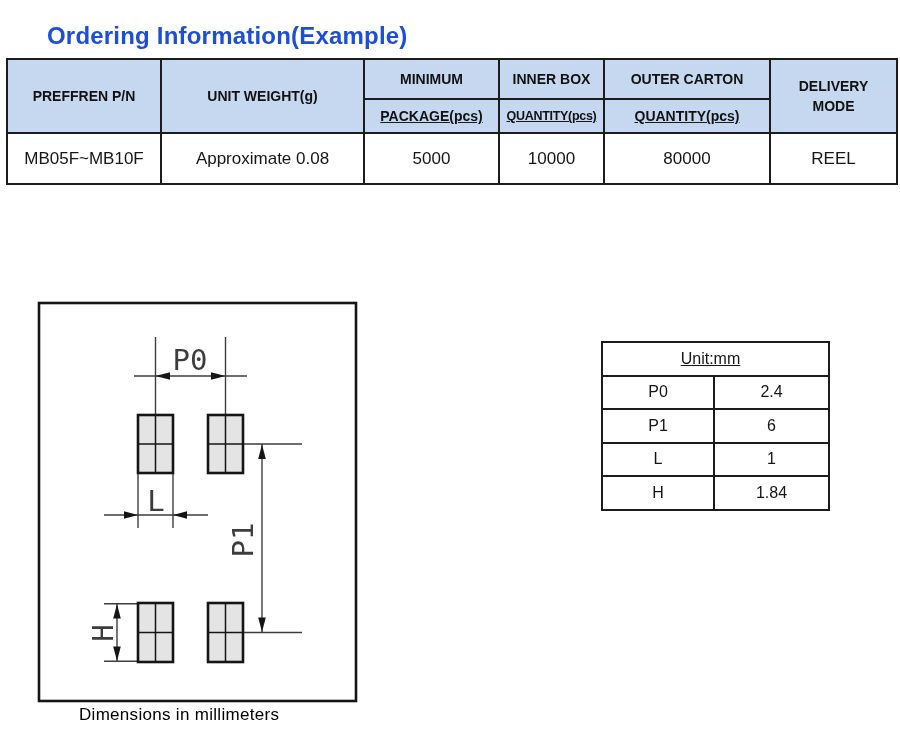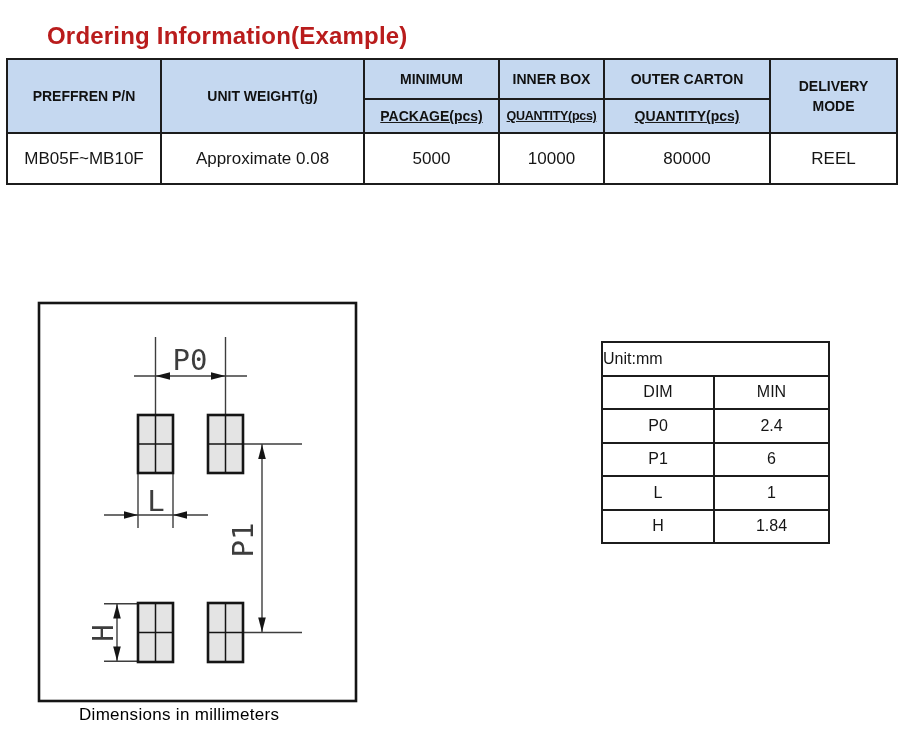--- a/index.html
+++ b/index.html
@@ -3,21 +3,21 @@
 <meta charset="utf-8">
 <style>
   * { margin:0; padding:0; box-sizing:border-box; }
   html,body { background:#fff; }
   .page {
     position:relative; width:900px; height:745px; background:#ffffff;
     font-family:"Liberation Sans", sans-serif; color:#1b1b1b; overflow:hidden;
   }
   .h-main {
     position:absolute; left:47px; top:22px;
-    font-size:24px; font-weight:bold; letter-spacing:0.2px; color:#b91c1c;
+    font-size:24px; font-weight:bold; letter-spacing:0.2px; color:#1d4ed8;
   }
   .h-sub {
     position:absolute; left:47px; top:236px;
     font-size:22px; font-weight:bold; word-spacing:9px; color:#111;
   }
 
   
   table.ordering {
     position:absolute; left:6px; top:58px; width:890px;
     border-collapse:collapse; table-layout:fixed;
@@ -39,21 +39,21 @@
 
   
   table.dims {
     position:absolute; left:601px; top:341px; width:227px;
     border-collapse:collapse; table-layout:fixed;
   }
   table.dims td {
     border:2px solid #1c1c1c; height:33.5px; text-align:center;
     vertical-align:middle; font-size:16px; color:#161616; background:#fff;
   }
-  table.dims td.unit { text-align:left; padding-right:10px; }
+  table.dims td.unit { text-align:center; padding-right:10px;text-decoration:underline; }
 
   
   svg.diagram { position:absolute; left:36px; top:300px; }
   .cad {
     font-family:"DejaVu Sans Mono", monospace;
     fill:#3d3d3d; font-size:29px;
   }
   .caption {
     position:absolute; left:79px; top:705px;
     font-size:17px; color:#000000; letter-spacing:0.3px;
@@ -167,24 +167,20 @@
   <table class="dims">
     <colgroup>
         <col style="width:112px">
         <col style="width:115px">
       </colgroup>
     <tbody>
       <tr>
         <td colspan="2" class="unit">Unit:mm</td>
       </tr>
       <tr>
-        <td>DIM</td>
-        <td>MIN</td>
-      </tr>
-      <tr>
         <td>P0</td>
         <td>2.4</td>
       </tr>
       <tr>
         <td>P1</td>
         <td>6</td>
       </tr>
       <tr>
         <td>L</td>
         <td>1</td>

